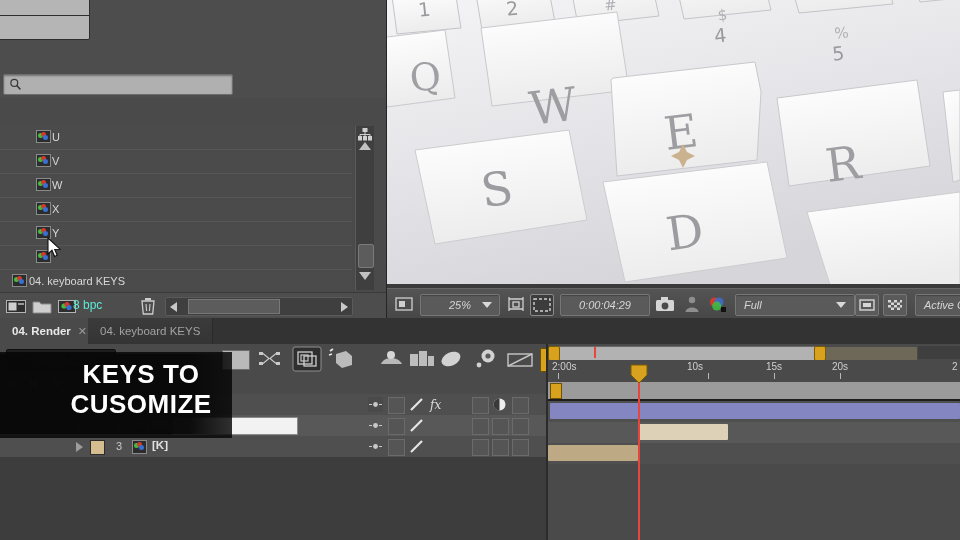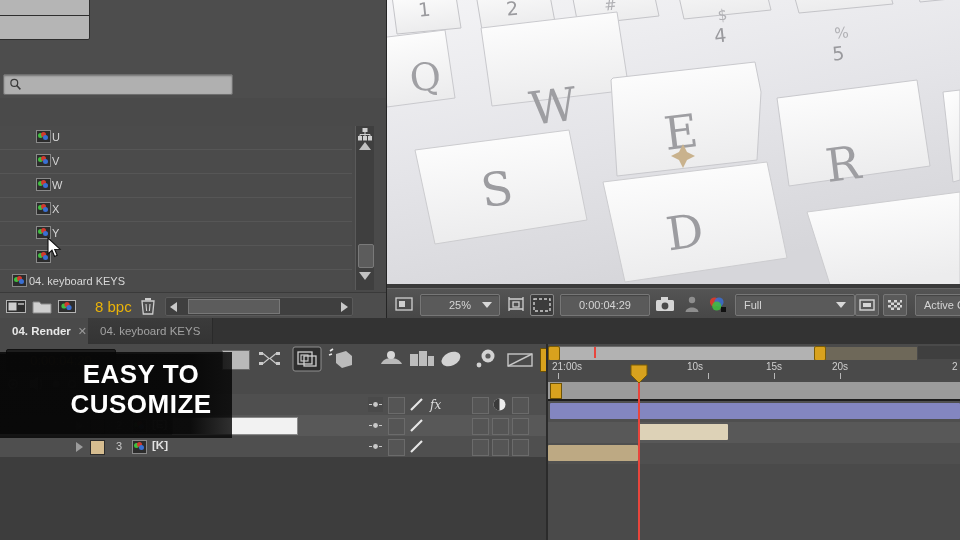--- a/index.html
+++ b/index.html
@@ -49,33 +49,33 @@
     border-left:1px solid #5a5a5a;}
   .pv-arrow{position:absolute;left:3px;width:0;height:0;border-left:6px solid transparent;border-right:6px solid transparent;}
   .pv-up{top:16px;border-bottom:8px solid #c2c2c2;}
   .pv-dn{bottom:10px;border-top:8px solid #c2c2c2;}
   .pv-thumb{position:absolute;left:2px;top:118px;width:14px;height:22px;background:#5c5c5c;
     border:1px solid #7a7a7a;border-radius:2px;}
   .net-ico{position:absolute;left:358px;top:128px;width:14px;height:13px;}
 
   .proj-bottom{position:absolute;left:0;top:292px;width:386px;height:26px;background:#4d4d4d;
     border-top:1px solid #3a3a3a;}
-  .pb-bpc{position:absolute;left:95px;top:5px;font-size:15px;color:#eab308;}
+  .pb-bpc{position:absolute;left:73px;top:5px;font-size:12px;color:#5eead4;}
   .hscroll{position:absolute;left:165px;top:4px;width:186px;height:17px;background:#3f3f3f;border:1px solid #5a5a5a;border-radius:2px;}
   .hs-thumb{position:absolute;left:22px;top:1px;width:90px;height:13px;background:#5c5c5c;border:1px solid #787878;}
   .hs-l{position:absolute;left:4px;top:4px;width:0;height:0;border-top:5px solid transparent;border-bottom:5px solid transparent;border-right:7px solid #c8c8c8;}
   .hs-r{position:absolute;right:4px;top:4px;width:0;height:0;border-top:5px solid transparent;border-bottom:5px solid transparent;border-left:7px solid #c8c8c8;}
 
   
   .viewer{position:absolute;left:387px;top:0;width:573px;height:288px;overflow:hidden;background:#e9e9ec;}
   .kb{position:absolute;left:0;top:0;width:573px;height:288px;}
   .viewer-bar{position:absolute;left:387px;top:288px;width:573px;height:30px;
     background:linear-gradient(#545454,#474747);border-top:1px solid #666;}
   .vb-item{position:absolute;top:5px;height:20px;display:flex;align-items:center;
-    justify-content:center;font-size:11px;color:#d5d5d5;}
+    justify-content:center;font-size:11px;color:#d5d5d5;font-style:italic;}
   .vb-field{background:#5a5a5a;border:1px solid #777;border-radius:2px;box-shadow:inset 0 1px 1px rgba(0,0,0,.25);}
   .vb-ico{position:absolute;top:6px;width:18px;height:18px;}
   .vb-btn{position:absolute;top:5px;width:22px;height:20px;background:#5a5a5a;border:1px solid #777;border-radius:2px;}
   .vb-btn.on{background:#3c3c3c;border-color:#8a8a8a;}
   .caret{width:0;height:0;border-left:5px solid transparent;border-right:5px solid transparent;border-top:6px solid #d8d8d8;}
 
   
   .tl{position:absolute;left:0;top:318px;width:960px;height:222px;background:#3d3d3d;}
   .tabs{position:absolute;left:0;top:0;width:960px;height:26px;background:#333;}
   .tab{position:absolute;top:0;height:26px;display:flex;align-items:center;padding:0 12px;
@@ -588,21 +588,21 @@
 
         <div class="navbar">
           <span class="nav-in"></span>
           <span class="nav-out"></span>
           <span style="position:absolute;left:46px;top:1px;width:2px;height:11px;background:#e8453c"></span>
           <span class="nav-h" style="left:0"></span>
           <span class="nav-h" style="left:266px"></span>
         </div>
 
         <div class="ruler">
-          <span class="tlabel" style="left:4px">21:00s</span>
+          <span class="tlabel" style="left:4px">2:00s</span>
           <span class="tick" style="left:10px"></span>
           <span class="tlabel" style="left:139px">10s</span>
           <span class="tick" style="left:160px"></span>
           <span class="tlabel" style="left:218px">15s</span>
           <span class="tick" style="left:226px"></span>
           <span class="tlabel" style="left:284px">20s</span>
           <span class="tick" style="left:292px"></span>
           <span class="tlabel" style="left:404px">2</span>
         </div>
 
@@ -623,16 +623,16 @@
         <div class="cti" style="left:90px;top:28px;height:168px"></div>
         <svg class="cti-head" style="left:82px;top:20px;width:18px;height:20px" viewBox="0 0 18 20">
           <path d="M1 1 L17 1 L17 11 L9 19 L1 11 Z" fill="#d8a21e" stroke="#7a5c05" stroke-width="1"></path>
         </svg>
       </div>
     </div>
   </div>
 
   <div class="shade" style="left:0;top:352px;width:232px;height:86px;"></div>
   <div class="overlay-fade"></div>
-  <div class="otext" style="top:360px">EASY TO</div>
+  <div class="otext" style="top:360px">KEYS TO</div>
   <div class="otext" style="top:390px">CUSOMIZE</div>
 
 </div>
 
 </body></html>

